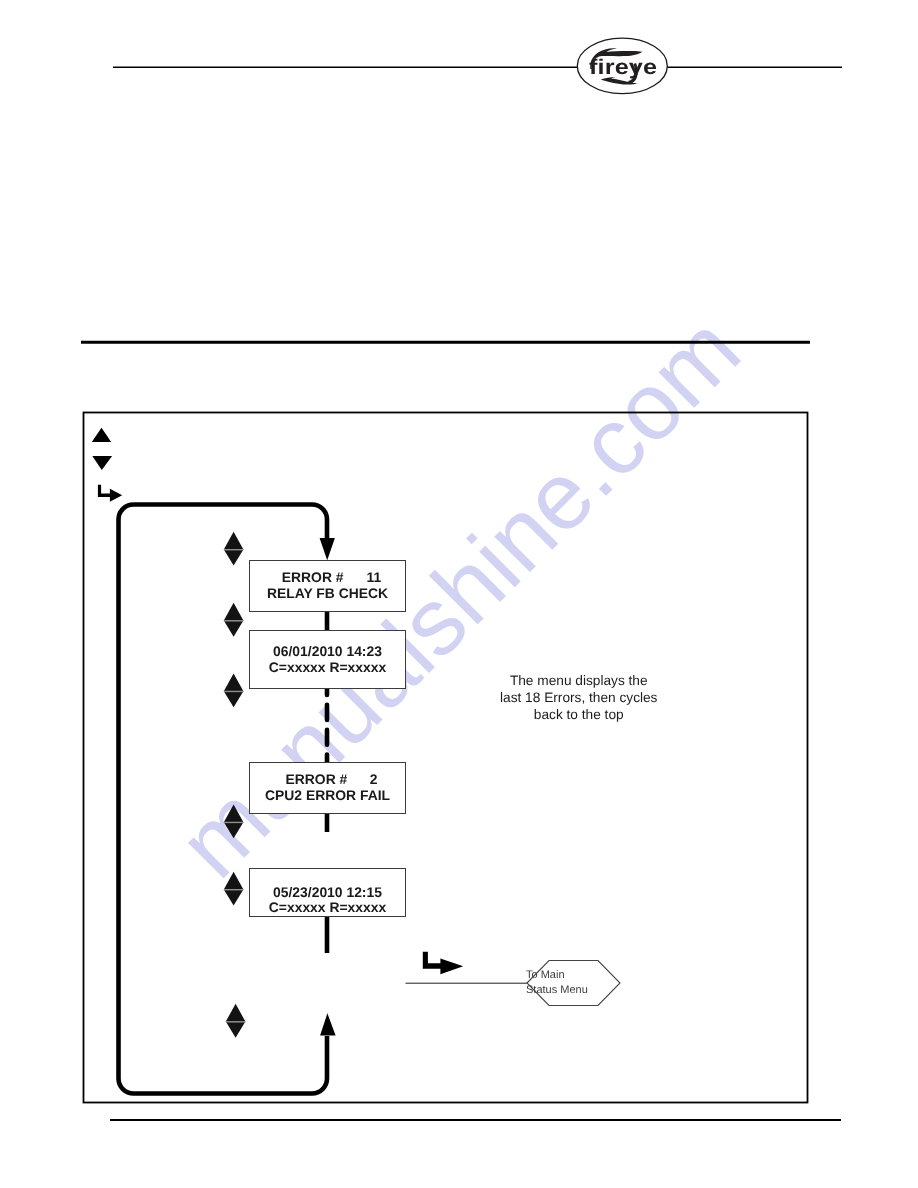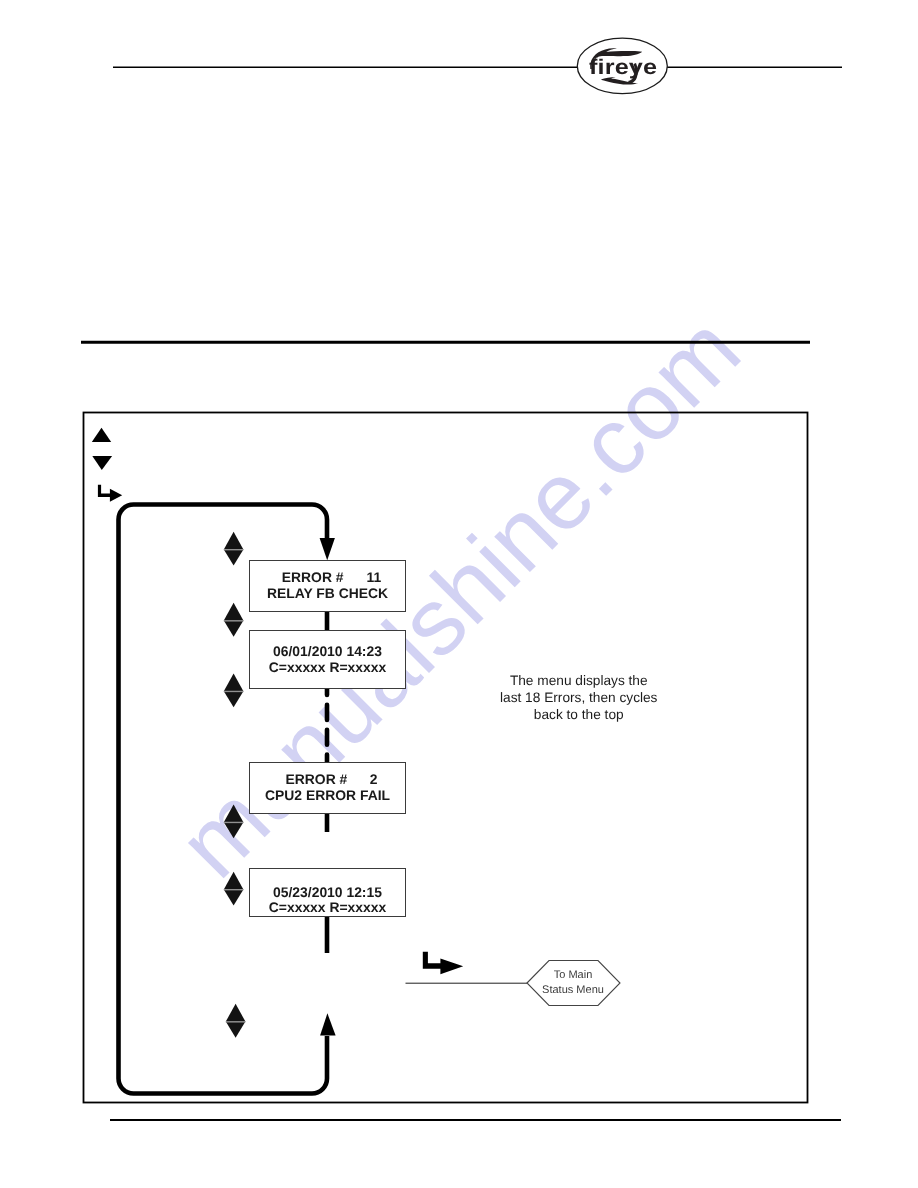--- a/index.html
+++ b/index.html
@@ -139,20 +139,20 @@
       <div class="ln split" style="width:100px"><span>ERROR #</span><span>2</span></div>
       <div class="ln">CPU2 ERROR FAIL</div>
     </div>
 
   <div class="dg-box" style="left:249px;top:868px;width:157px;height:49px;justify-content:flex-end;">
       <div class="ln">05/23/2010 12:15</div>
       <div class="ln">C=xxxxx R=xxxxx</div>
     </div>
 
 
-  <div class="term" style="position:absolute;left:526px;top:968.3px;width:94px;text-align:center;font-size:11px;line-height:14.4px;color:#3c3c3c;">
+  <div class="term" style="position:absolute;left:526px;top:968.3px;width:94px;font-size:11px;line-height:14.4px;color:#3c3c3c;">
       <div>To Main</div>
       <div>Status Menu</div>
     </div>
 
   <div class="note" style="left:500px;top:672px;text-align:center;"><div>The menu displays the</div><div>last 18 Errors, then cycles</div><div>back to the top</div></div>
 
 </div>
 
 </body></html>

